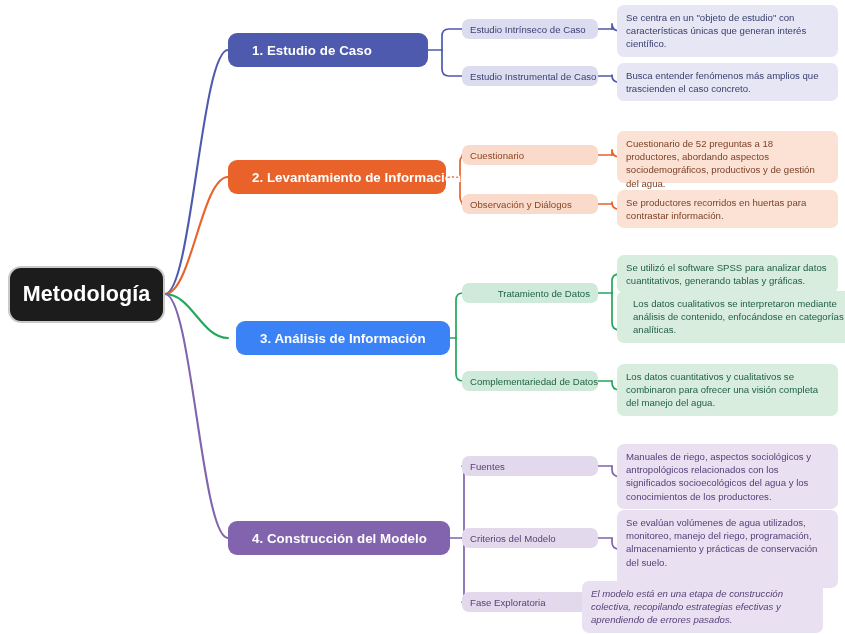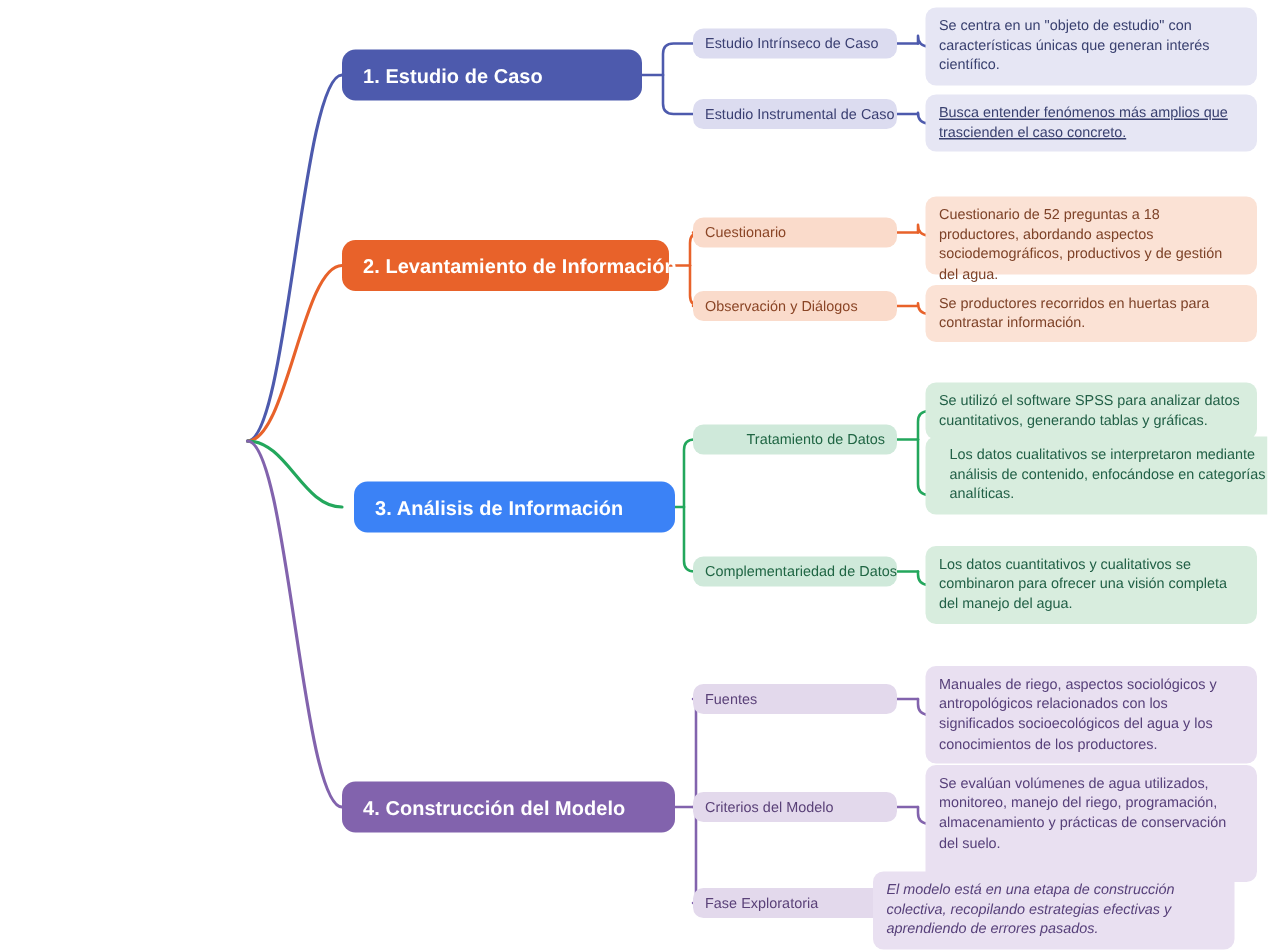--- a/index.html
+++ b/index.html
@@ -52,21 +52,21 @@
   }
 
   
   .branch-node {
     position: absolute;
     border-radius: 9px;
     box-sizing: border-box;
     display: flex;
     align-items: center;
     z-index: 4;
-    padding-left: 14px;
+    padding-left: 24px;
     padding-right: 12px;
   }
   .branch-node .branch-label {
     color: #ffffff;
     font-size: 13.3px;
     font-weight: bold;
     white-space: nowrap;
     letter-spacing: 0.05px;
   }
 
@@ -138,36 +138,39 @@
       <path d="M 464 538 L 462 538" fill="none" stroke="#8263ad" stroke-width="1.7" stroke-linecap="round" stroke-linejoin="round"></path>
       <path d="M 464 538 L 464 595 Q 464 602 471 602 L 462 602" fill="none" stroke="#8263ad" stroke-width="1.7" stroke-linecap="round" stroke-linejoin="round"></path>
       <path d="M 598 466 L 612 466" fill="none" stroke="#8263ad" stroke-width="1.7" stroke-linecap="round" stroke-linejoin="round"></path>
       <path d="M 612 466 L 612 469.4 Q 612 476.4 619 476.4 L 617 476.4" fill="none" stroke="#8263ad" stroke-width="1.7" stroke-linecap="round" stroke-linejoin="round"></path>
       <path d="M 598 538 L 612 538" fill="none" stroke="#8263ad" stroke-width="1.7" stroke-linecap="round" stroke-linejoin="round"></path>
       <path d="M 612 538 L 612 542 Q 612 549 619 549 L 617 549" fill="none" stroke="#8263ad" stroke-width="1.7" stroke-linecap="round" stroke-linejoin="round"></path>
       <path d="M 598 602 L 612 602" fill="none" stroke="#8263ad" stroke-width="1.7" stroke-linecap="round" stroke-linejoin="round"></path>
       <path d="M 612 602 L 612 599.8 Q 612 606.8 619 606.8 L 617 606.8" fill="none" stroke="#8263ad" stroke-width="1.7" stroke-linecap="round" stroke-linejoin="round"></path>
     </svg>
 
+  <div class="root-node">
+    <span class="root-label">Metodología</span>
+  </div>
 
   <div id="nodes">
       <div class="branch-node" style="left: 228px; top: 33px; width: 200px; height: 34px; background: rgb(77, 90, 173);">
         <span class="branch-label">1. Estudio de Caso</span>
       </div>
       <div class="sub-node" style="left: 462px; top: 19px; width: 136px; height: 20px; background: rgb(220, 220, 240);">
         <span class="sub-label" style="color: rgb(58, 63, 114);">Estudio Intrínseco de Caso</span>
       </div>
       <div class="detail-box" style="left: 617px; top: 5px; width: 221px; height: 51.6px; background: rgb(230, 230, 244);">
         <span class="detail-text" style="color: rgb(57, 64, 111);">Se centra en un "objeto de estudio" con características únicas que generan interés científico.</span>
       </div>
       <div class="sub-node" style="left: 462px; top: 66px; width: 136px; height: 20px; background: rgb(220, 220, 240);">
         <span class="sub-label" style="color: rgb(58, 63, 114);">Estudio Instrumental de Caso</span>
       </div>
       <div class="detail-box" style="left: 617px; top: 63px; width: 221px; height: 38.4px; background: rgb(230, 230, 244);">
-        <span class="detail-text" style="color: rgb(57, 64, 111); text-decoration: underline;">Busca entender fenómenos más amplios que trascienden el caso concreto.</span>
+        <span class="detail-text" style="color: rgb(57, 64, 111);">Busca entender fenómenos más amplios que trascienden el caso concreto.</span>
       </div>
       <div class="branch-node" style="left: 228px; top: 160px; width: 218px; height: 34px; background: rgb(232, 98, 42);">
         <span class="branch-label">2. Levantamiento de Información</span>
       </div>
       <div class="sub-node" style="left: 462px; top: 145px; width: 136px; height: 20px; background: rgb(250, 219, 203);">
         <span class="sub-label" style="color: rgb(138, 69, 38);">Cuestionario</span>
       </div>
       <div class="detail-box" style="left: 617px; top: 131px; width: 221px; height: 51.6px; background: rgb(251, 226, 213);">
         <span class="detail-text" style="color: rgb(125, 66, 40);">Cuestionario de 52 preguntas a 18 productores, abordando aspectos sociodemográficos, productivos y de gestión del agua.</span>
       </div>

